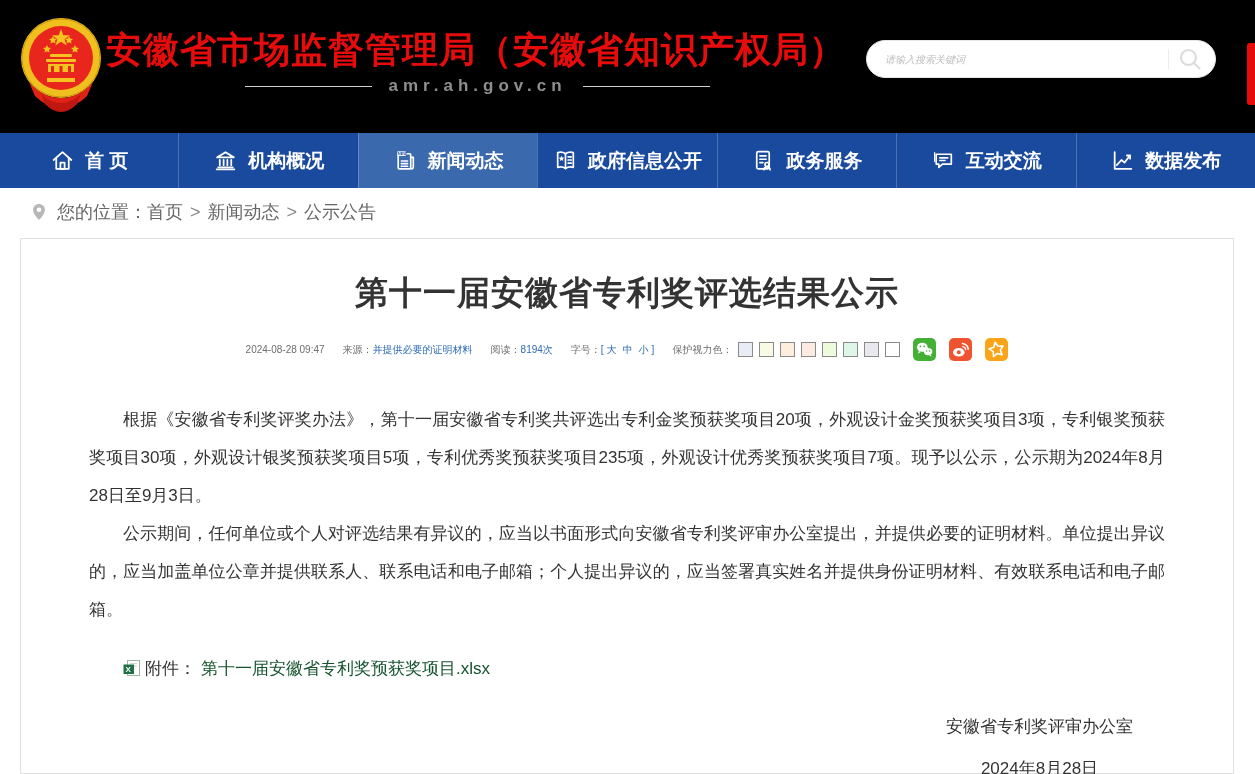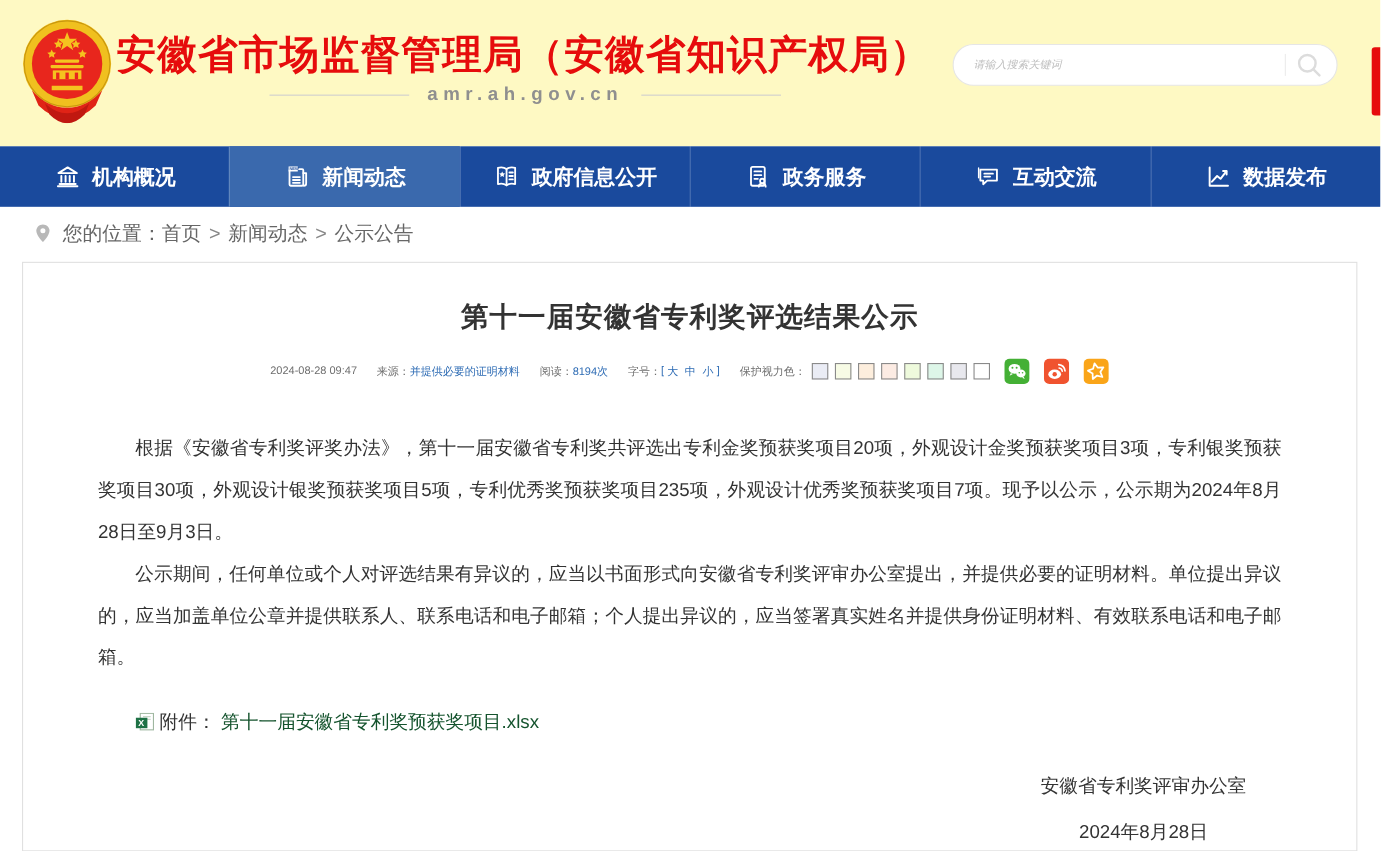--- a/index.html
+++ b/index.html
@@ -5,21 +5,21 @@
   * { box-sizing: border-box; margin: 0; padding: 0; }
   html,body { width:1255px; height:774px; }
   body {
     font-family: "Liberation Sans", sans-serif;
     background:#ffffff;
     position:relative;
     overflow:hidden;
   }
 
   
-  .header { position:absolute; top:0; left:0; width:1255px; height:133px; background:#fef9c3; }
+  .header { position:absolute; top:0; left:0; width:1255px; height:133px; background:#000000; }
   .emblem { position:absolute; left:17px; top:16px; }
   .site-title {
     position:absolute; left:106px; top:26px;
     font-size:36px; font-weight:bold; color:#e60c0c; letter-spacing:1px;
     white-space:nowrap;
   }
   .url-row {
     position:absolute; left:245px; top:74px; width:465px; height:24px;
     display:flex; align-items:center; gap:16px;
   }
@@ -67,21 +67,21 @@
   .breadcrumb a { color:#666; text-decoration:none; cursor:pointer; }
   .crumb-sep { margin:0 7px; color:#888; }
 
   
   .card {
     position:absolute; top:238px; left:20px; width:1214px; height:536px;
     background:#fff; border:1px solid #e0e0e0;
   }
   .article-title {
     margin-top:32px; text-align:center;
-    font-size:25px; font-weight:bold; color:#333; letter-spacing:1px;
+    font-size:33px; font-weight:bold; color:#333; letter-spacing:1px;
   }
   .meta {
     margin-top:22px; display:flex; justify-content:center; align-items:center;
     font-size:10px; color:#6e6e6e; white-space:nowrap;
   }
   .m-blue { color:#2d6bb4; }
   .m-gap { margin-left:18px; }
   .m-link { cursor:pointer; text-decoration:none; color:#2d6bb4; margin:0 3px; }
   .swatch {
     display:inline-block; width:15px; height:15px;
@@ -142,20 +142,28 @@
     <svg width="26" height="26" viewBox="0 0 26 26">
       <circle cx="11.5" cy="11.5" r="7.5" fill="none" stroke="#dcdcdc" stroke-width="2.2"></circle>
       <path d="M17 17 L22.5 22.5" stroke="#dcdcdc" stroke-width="2.2" stroke-linecap="round"></path>
     </svg>
   </div>
 
   <div class="red-strip"></div>
 </div>
 
 <div class="nav">
+  <div class="nav-item">
+    <svg width="25" height="25" viewBox="0 0 24 24" fill="none" stroke="#fff" stroke-width="1.7" stroke-linecap="round" stroke-linejoin="round">
+      <path d="M3.5 11.5 L12 4 L20.5 11.5"></path>
+        <path d="M6 9.8 V20 H18 V9.8"></path>
+        <rect x="10" y="14" width="4" height="6"></rect>
+    </svg>
+    <span>首 页</span>
+  </div>
   <div class="nav-item">
     <svg width="25" height="25" viewBox="0 0 24 24" fill="none" stroke="#fff" stroke-width="1.7" stroke-linecap="round" stroke-linejoin="round">
       <path d="M4 9 L12 4 L20 9 Z"></path>
         <path d="M6.5 11.5 V16.5 M10.2 11.5 V16.5 M13.8 11.5 V16.5 M17.5 11.5 V16.5"></path>
         <path d="M5 18.5 H19"></path>
         <path d="M3.5 20.5 H20.5"></path>
     </svg>
     <span>机构概况</span>
   </div>
   <div class="nav-item active">

